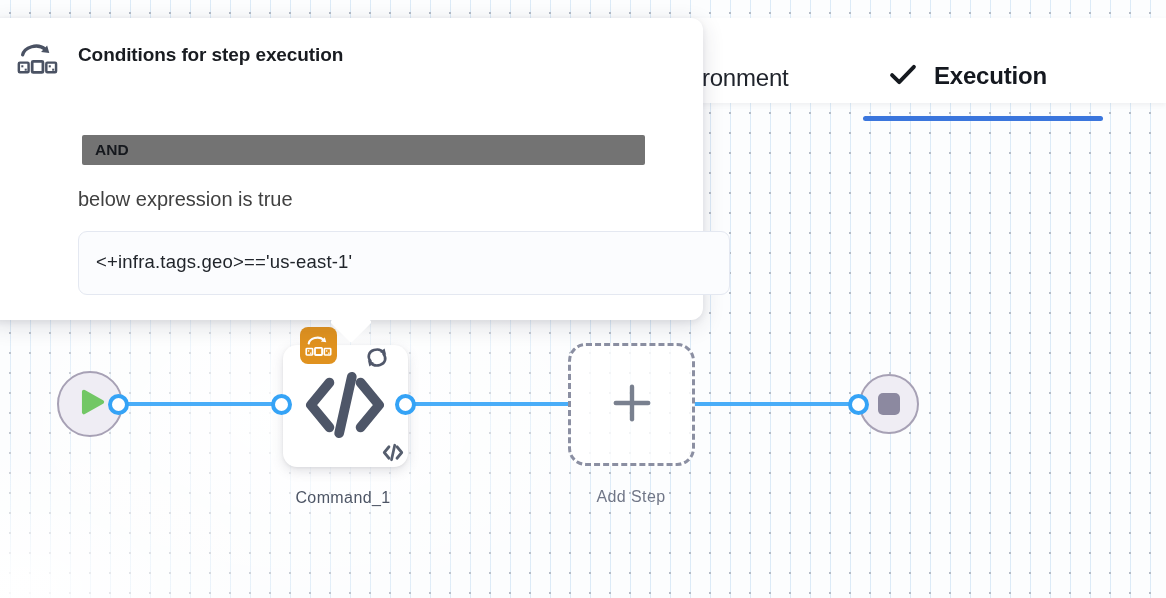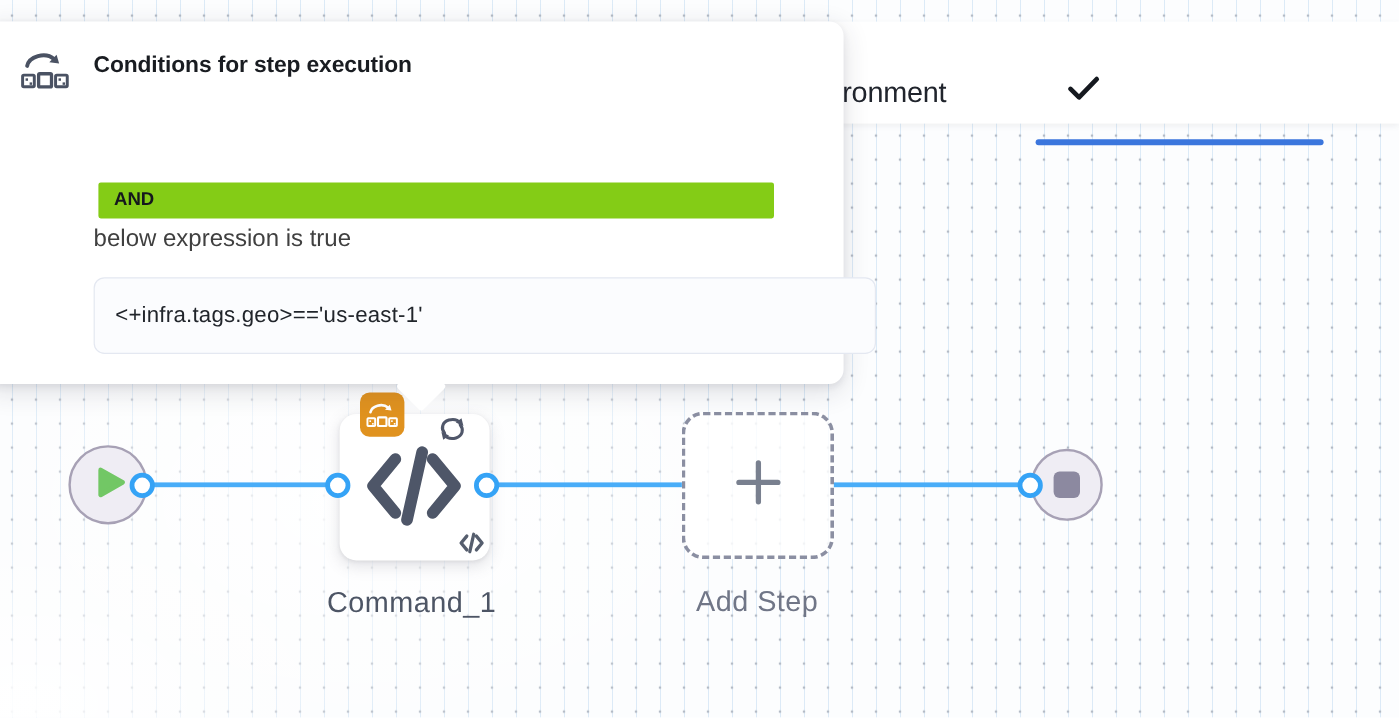--- a/index.html
+++ b/index.html
@@ -50,22 +50,22 @@
     position:absolute; left:348px; top:289px; width:30px; height:30px;
     background:#fff; transform:rotate(45deg); border-radius:3px;
   }
   .pop-icon { position:absolute; left:29px; top:23px; width:41px; height:34px; }
   .pop-title {
     position:absolute; left:90px; top:26px; font-size:19px; font-weight:bold;
     color:#191c21; letter-spacing:-.1px;
   }
   .pop-desc { position:absolute; left:90px; top:76px; font-size:16px; color:#1e2126; }
   .pop-and {
-    position:absolute; left:94px; top:134px; width:563px; height:30px;
-    background:#84cc16; border-radius:2px; line-height:30px; padding-left:13px;
+    position:absolute; left:94px; top:117px; width:563px; height:30px;
+    background:#737373; border-radius:2px; line-height:30px; padding-left:13px;
     font-size:15.5px; font-weight:bold; color:#15181d;
   }
   .pop-caption { position:absolute; left:90px; top:170px; font-size:20px; color:#404040; }
   .pop-expr {
     position:absolute; left:90px; top:213px; width:652px; height:64px;
     background:#fbfcfe; border:1.5px solid #e4e8f1; border-radius:9px;
     line-height:60px; padding-left:17px; font-size:18.5px; color:#21252b;
     letter-spacing:.2px;
   }
 
@@ -97,39 +97,40 @@
   .loop-icon { position:absolute; left:363px; top:344px; width:28px; height:27px; z-index:3; }
   .code-big { position:absolute; left:304px; top:368px; width:82px; height:74px; z-index:3; }
   .code-small { position:absolute; left:382px; top:443px; width:22px; height:19px; z-index:3; }
 
   .add-step {
     position:absolute; left:568px; top:343px; width:127px; height:123px;
     border:3px dashed #8b8fa2; border-radius:18px; background:rgba(255,255,255,.82);
     display:flex; align-items:center; justify-content:center; z-index:2; cursor:pointer;
   }
 
-  .node-label { position:absolute; width:170px; text-align:center; font-size:24px; letter-spacing:.4px; z-index:2; }
+  .node-label { position:absolute; width:170px; text-align:center; font-size:16px; letter-spacing:.4px; z-index:2; }
   .label-command { left:258px; top:489px; color:#4d5565; }
   .label-addstep { left:546px; top:488px; color:#707687; }
 </style>
 </head>
 <body>
 
 <div class="canvas">
 
   <div class="header">
     <div class="tab-env">
       <span>Environment</span>
     </div>
     <div class="tab-exec">
       <span>
         <svg width="28" height="23" viewBox="0 0 24 20">
             <path d="M2.5 10.5 L8.7 16.6 L21.5 3.4" fill="none" stroke="#15191f" stroke-width="3.4" stroke-linecap="round" stroke-linejoin="round"></path>
           </svg>
       </span>
+      <span class="label">Execution</span>
     </div>
     <div class="tab-underline"></div>
   </div>
 
   <div class="edge" style="left:118px; width:164px;"></div>
   <div class="edge" style="left:405px; width:164px;"></div>
   <div class="edge" style="left:694px; width:164px;"></div>
 
   <div class="round-node start-node">
     <span style="margin-left:5px;">

